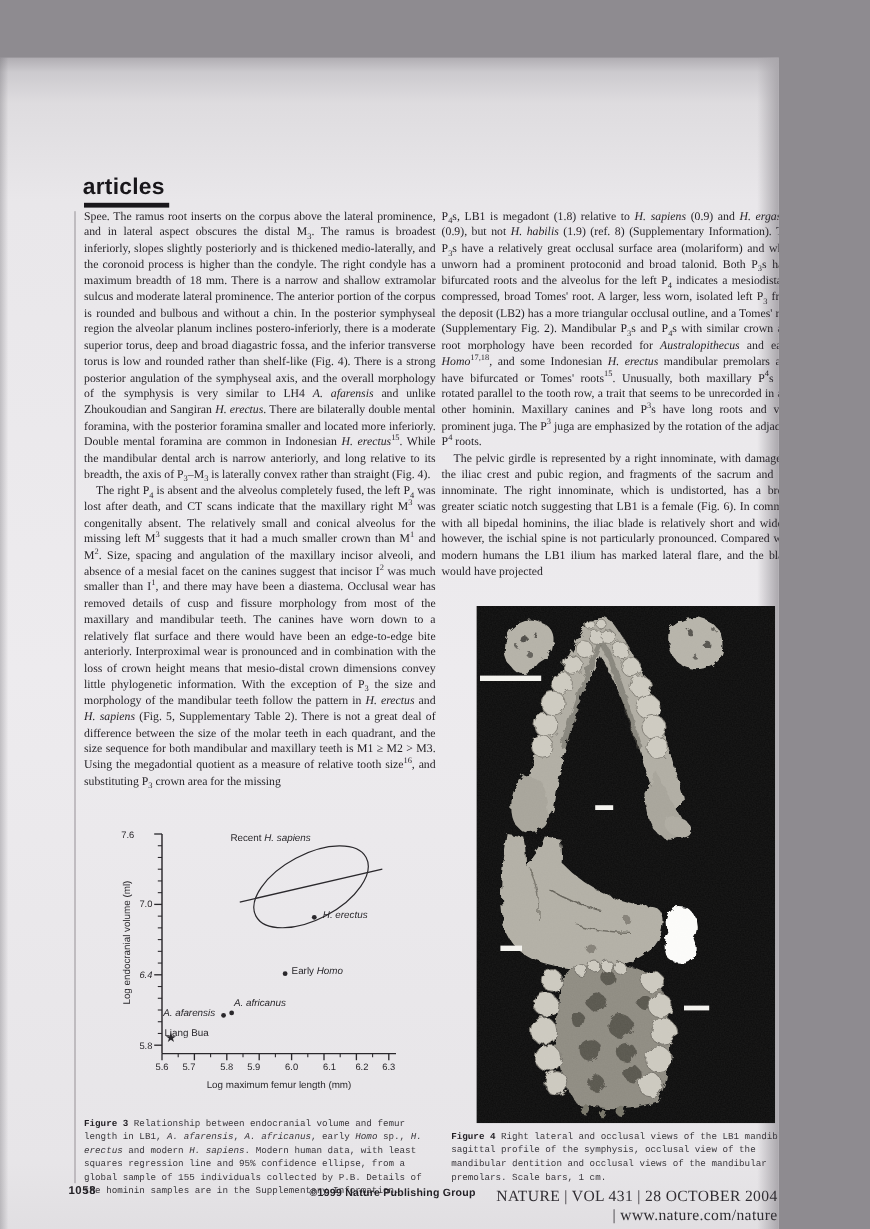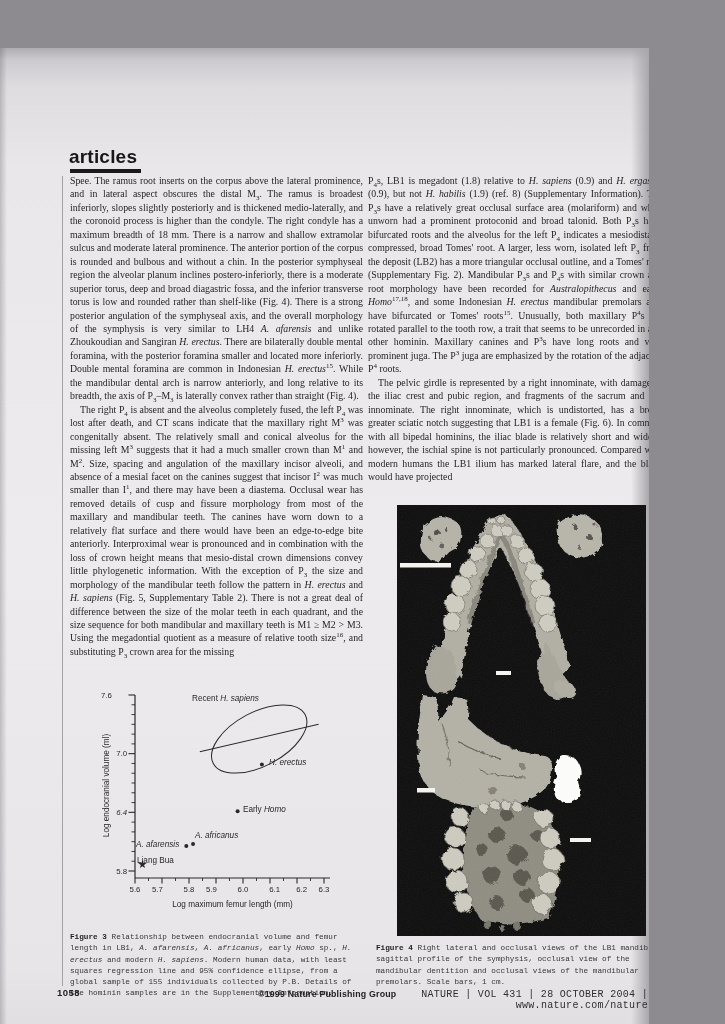--- a/index.html
+++ b/index.html
@@ -26,21 +26,21 @@
     color:#39363b;text-align:left;}
   .figcap b{color:#211e23;}
   
   #fig3-chart{left:80px;top:640px;width:290px;height:240px;}
   #fig3-chart svg{position:absolute;left:0;top:0;overflow:visible;}
   .cl{position:absolute;font-family:"Liberation Sans",sans-serif;font-size:8.2px;
     color:#29272b;white-space:nowrap;}
   .ctick{position:absolute;font-family:"Liberation Sans",sans-serif;font-size:7.8px;color:#29272b;}
   
   .foot-sans{font-family:"Liberation Sans",sans-serif;font-weight:bold;color:#232126;}
-  #footer-right{font-family:Liberation Mono, monospace;font-size:10px;letter-spacing:.3px;color:#312e33;}
+  #footer-right{font-family:Liberation Serif, serif;font-size:13px;letter-spacing:.3px;color:#312e33;}
   
   #right-edge{left:719px;top:22px;width:1.5px;height:840px;background:#6f6c72;opacity:.55;transform:rotate(.25deg);}
   #corner-curl{left:642px;top:990px;width:110px;height:1.5px;background:#a19ea3;transform:rotate(-7deg);}
 </style>
 </head>
 <body>
 
 <div id="scan">
 
   <div class="abs" id="articles-head">articles</div>

